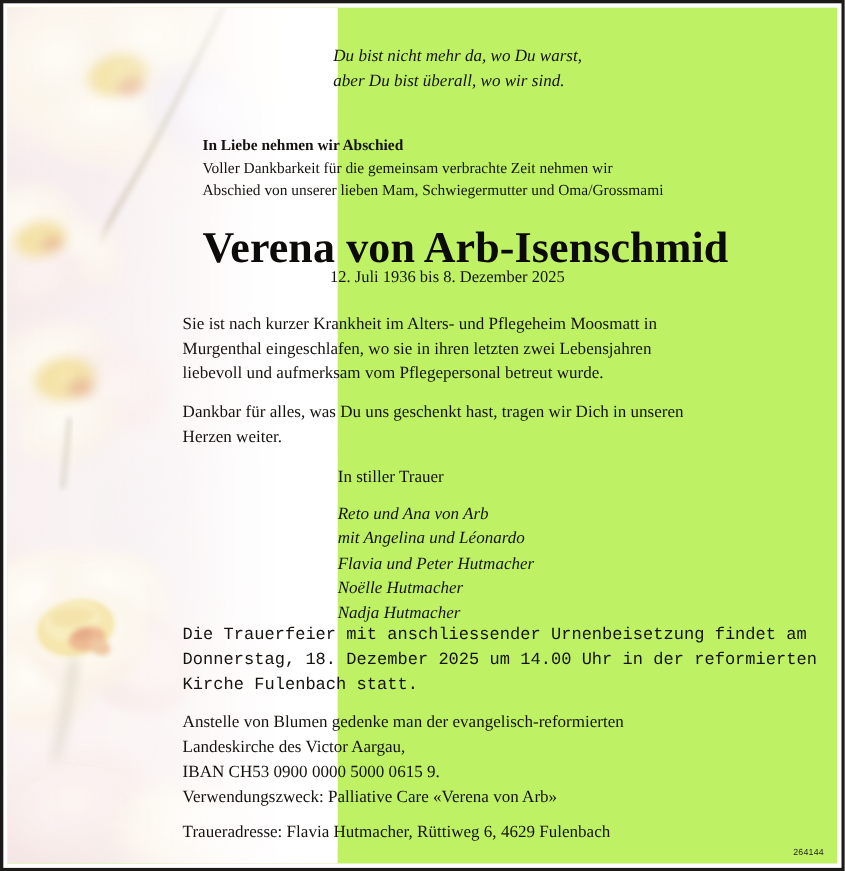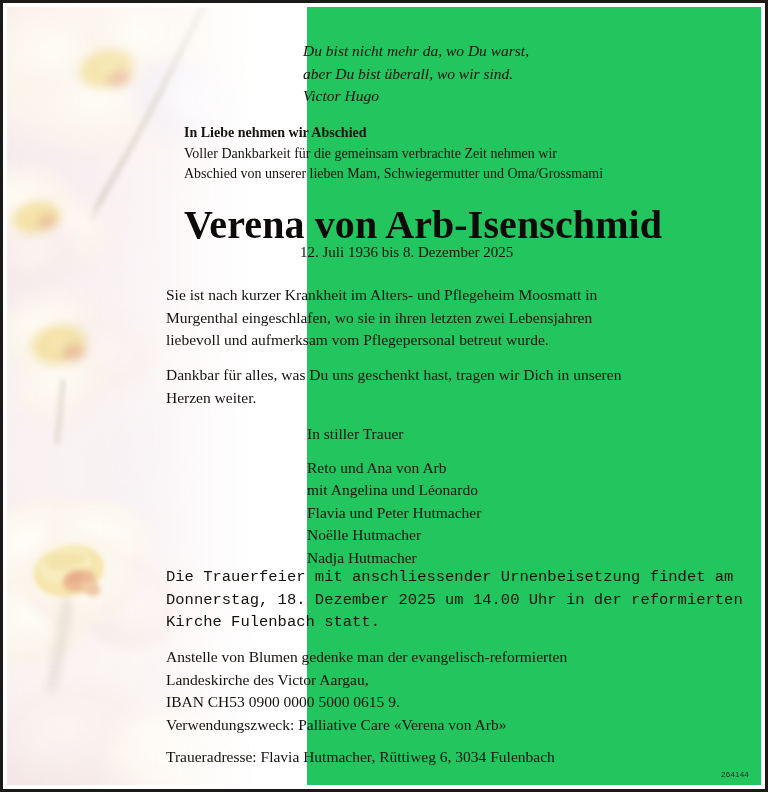--- a/index.html
+++ b/index.html
@@ -20,21 +20,21 @@
     border: 3px solid #1c1a18;
     overflow: hidden;
   }
 
   .inner-frame {
     position: absolute;
     left: 4px;
     top: 4px;
     right: 4px;
     bottom: 4px;
-    background: #22c55e;
+    background: #bef264;
     overflow: hidden;
   }
 
   
   .floral-band {
     position: absolute;
     left: 0;
     top: 0;
     width: 300px;
     height: 100%;
@@ -144,20 +144,21 @@
     top: 416px;
     font-size: 15.5px;
     line-height: 22.5px;
     color: #15120f;
     white-space: nowrap;
   }
   .mourners-heading { display: block; }
   .mourners-list {
     display: block;
     margin-top: 11px;
+    font-style: italic;
   }
   .mourner { display: block; }
 
   .reference-number {
     position: absolute;
     right: 12px;
     bottom: 6px;
     font-size: 8px;
     font-family: "Liberation Sans", "DejaVu Sans", sans-serif;
     color: #2b2622;
@@ -298,21 +299,20 @@
         <rect x="0" y="0" width="300" height="784" fill="#ffffff" opacity="0.16"></rect>
       </svg>
       <div class="floral-fade"></div>
     </div>
 
     <div class="content">
 
       <div class="quote-block">
         <span class="quote-line">Du bist nicht mehr da, wo Du warst,</span>
         <span class="quote-line">aber Du bist überall, wo wir sind.</span>
-        <span class="quote-author">Victor Hugo</span>
       </div>
 
       <div class="lead-block">
         <span class="lead-heading">In Liebe nehmen wir Abschied</span>
         <span class="lead-line">Voller Dankbarkeit für die gemeinsam verbrachte Zeit nehmen wir</span>
         <span class="lead-line">Abschied von unserer lieben Mam, Schwiegermutter und Oma/Grossmami</span>
       </div>
 
       <div class="deceased-name">Verena von Arb-Isenschmid</div>
 
@@ -347,20 +347,20 @@
       </div>
 
       <div class="para para-donation">
         <span>Anstelle von Blumen gedenke man der evangelisch-reformierten</span>
         <span>Landeskirche des Victor Aargau,</span>
         <span>IBAN CH53 0900 0000 5000 0615 9.</span>
         <span>Verwendungszweck: Palliative Care «Verena von Arb»</span>
       </div>
 
       <div class="para para-address">
-        <span>Traueradresse: Flavia Hutmacher, Rüttiweg 6, 3034 Fulenbach</span>
+        <span>Traueradresse: Flavia Hutmacher, Rüttiweg 6, 4629 Fulenbach</span>
       </div>
 
       <div class="reference-number">264144</div>
 
     </div>
   </div>
 </div>
 
 </body></html>

